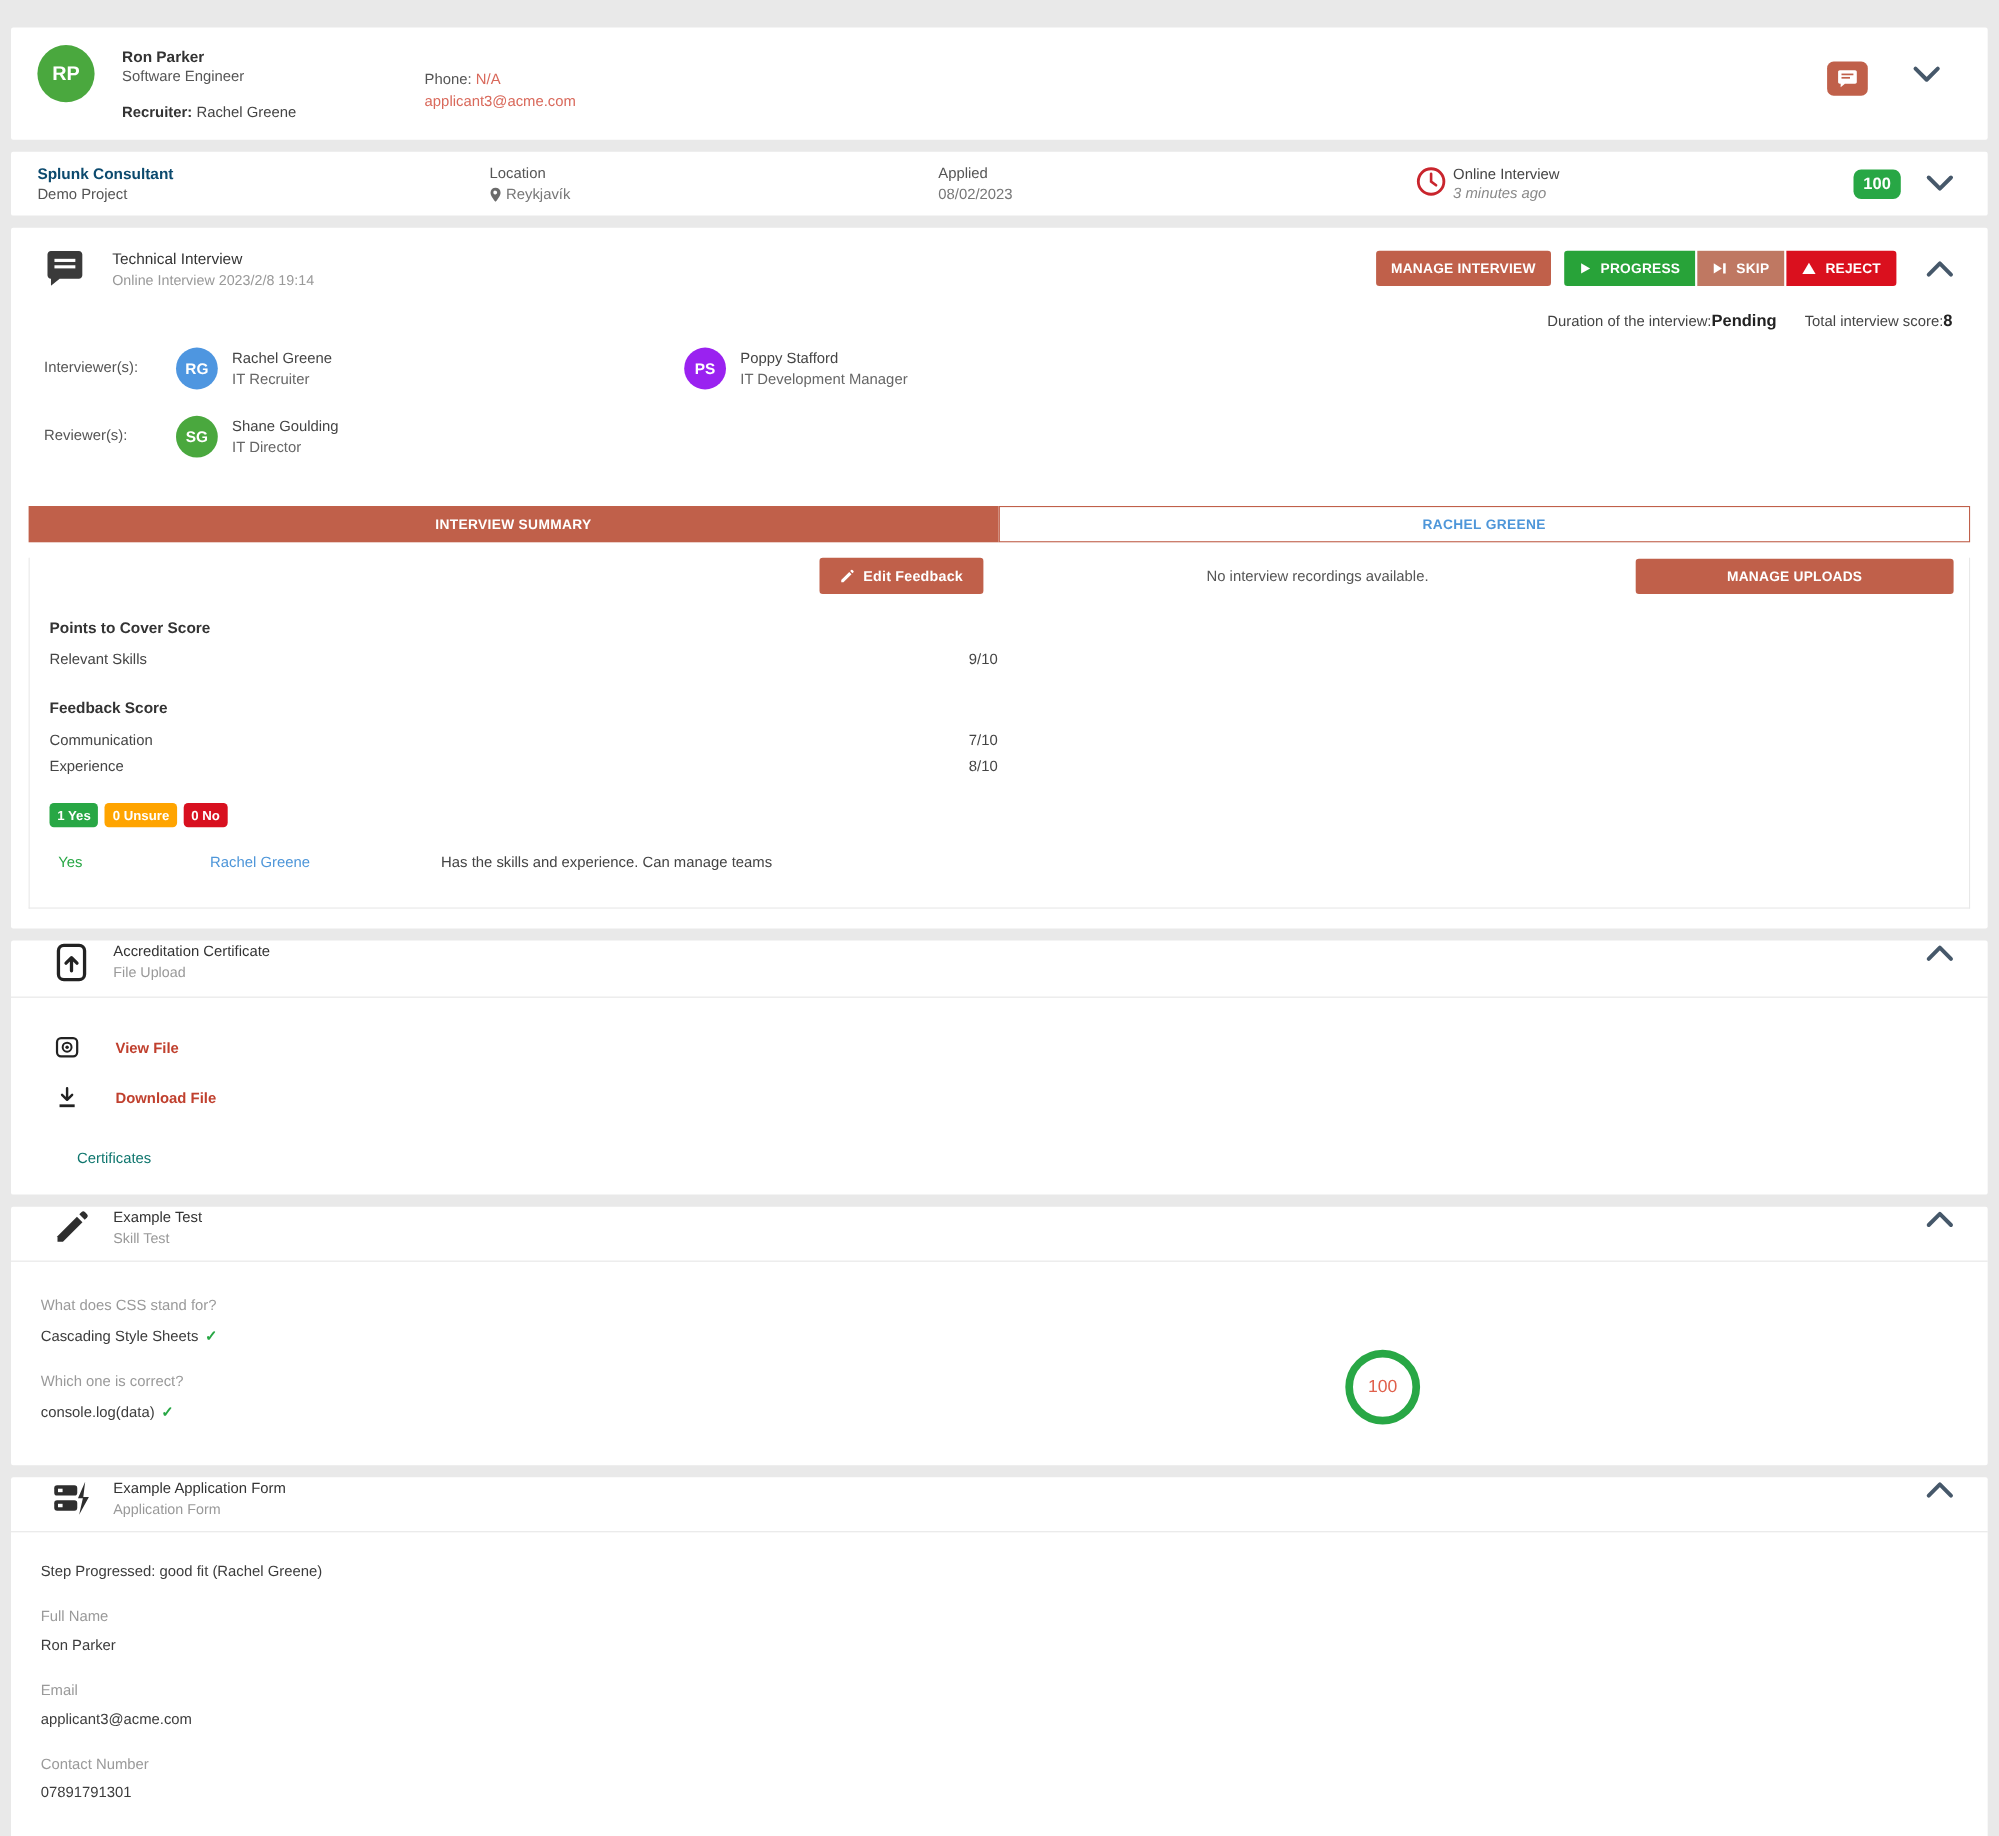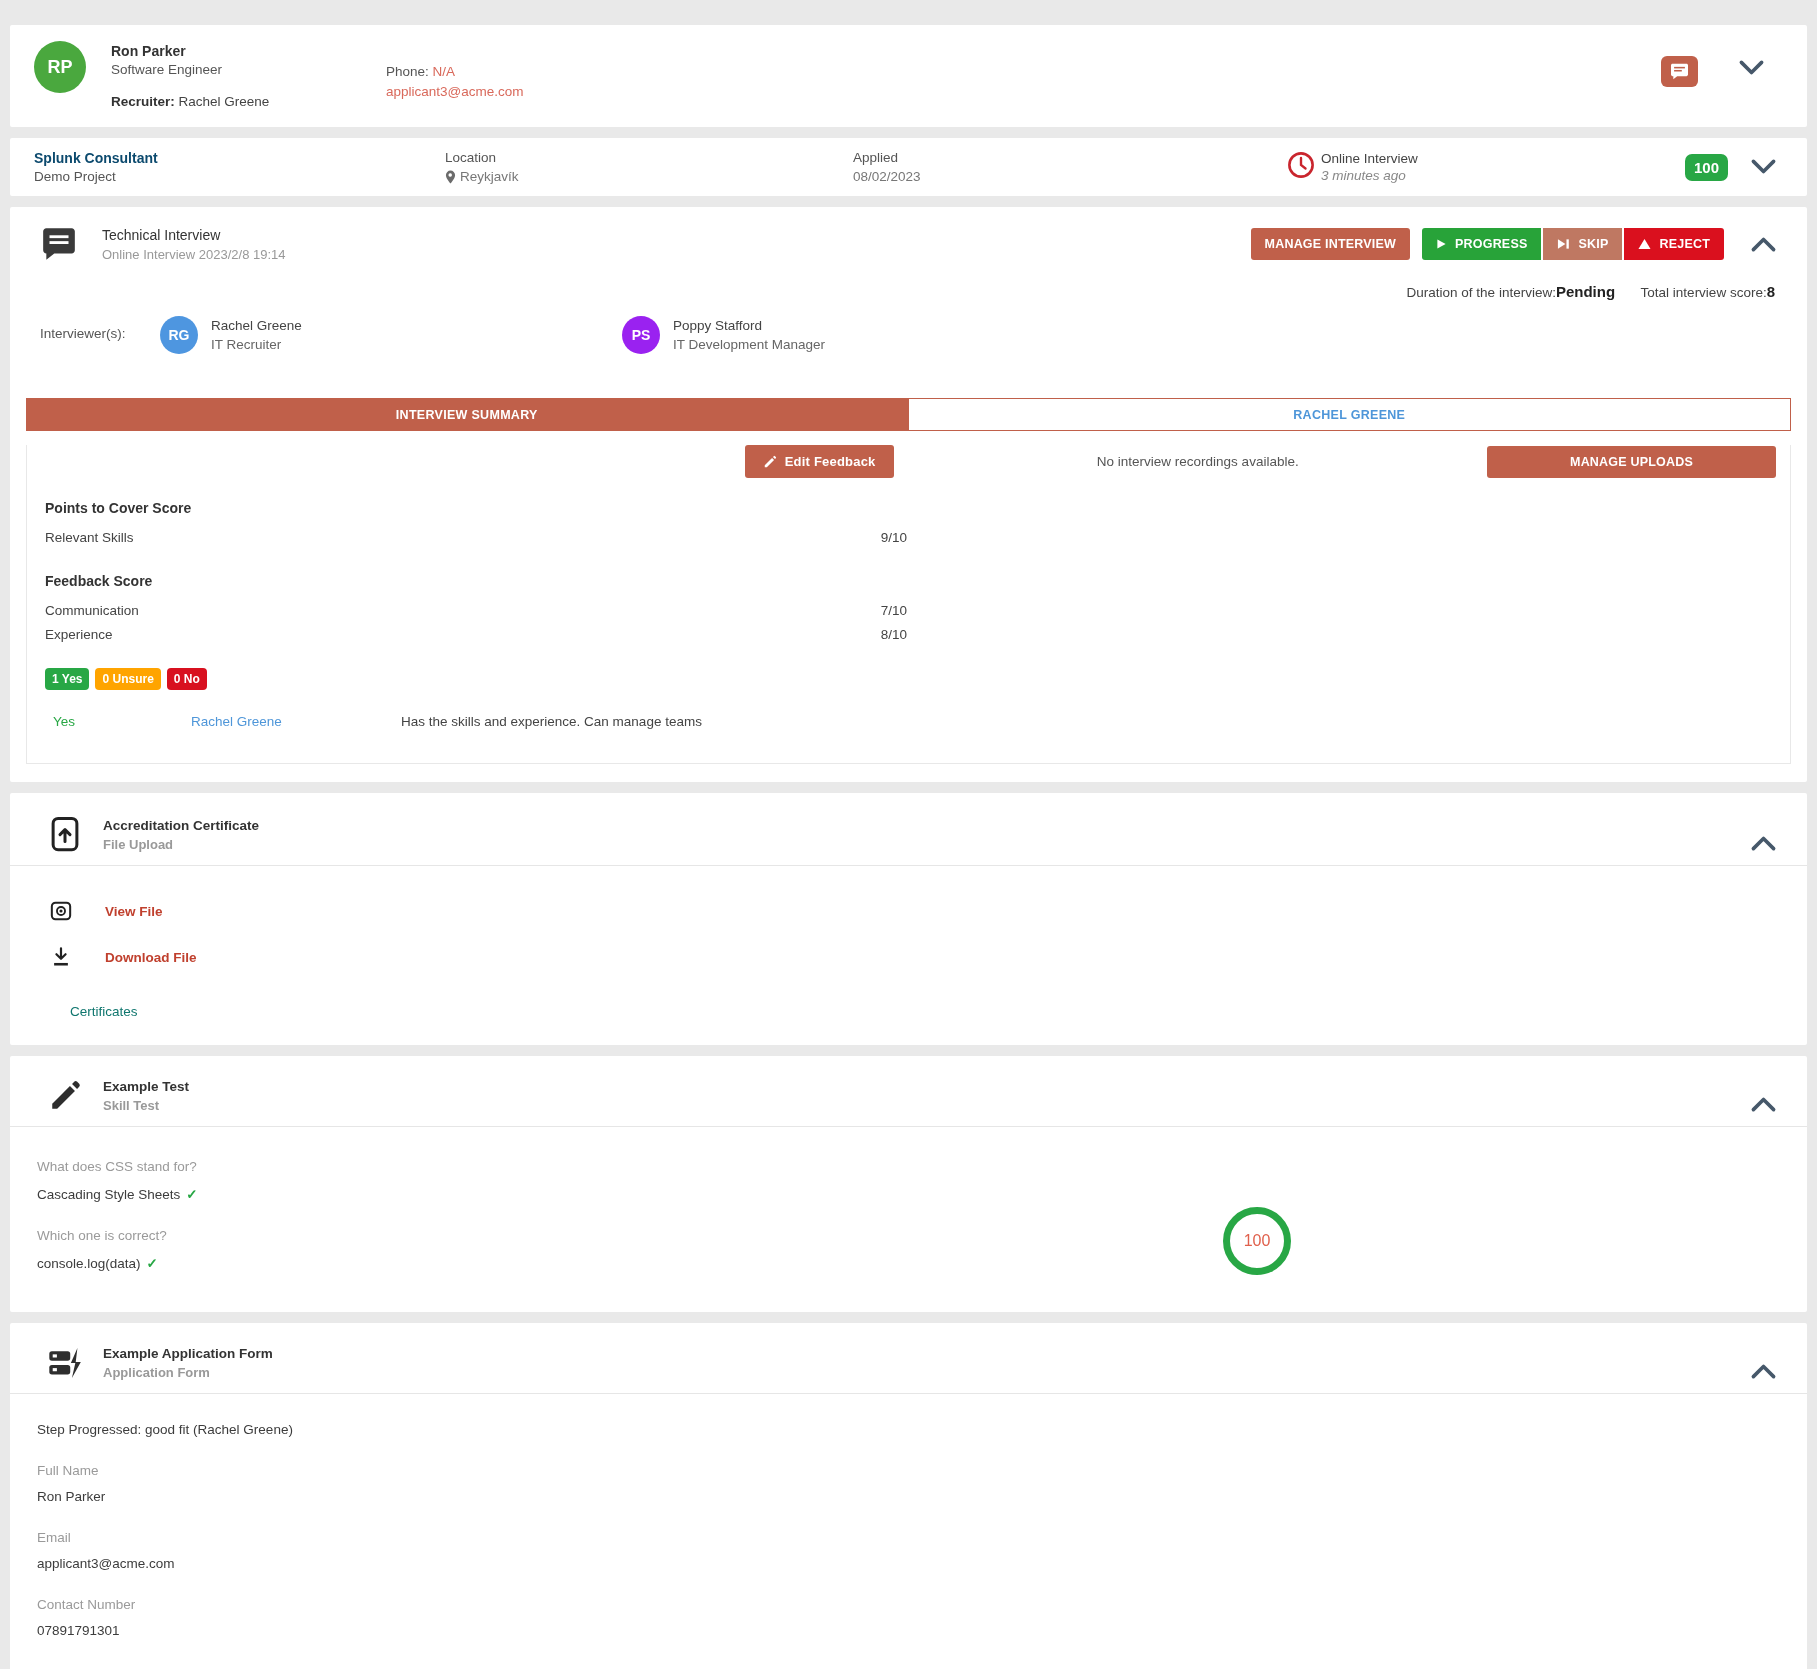--- a/index.html
+++ b/index.html
@@ -102,22 +102,22 @@
   .bdg-yes { background:#28a745; }
   .bdg-unsure { background:#ffa400; }
   .bdg-no { background:#d8101f; }
 
   .decision-row { display:flex; padding:24px 18px 0 26px; }
   .dec-vote { width:138px; color:#28a745; }
   .dec-name { width:210px; color:#4e96d9; cursor:pointer; }
   .dec-comment { color:#444; }
 
   
-  .sec-head { display:flex; align-items:flex-end; padding:23px 22px 13px 36px;
-              border-bottom:1px solid #e6e6e6;font-weight:bold; }
+  .sec-head { display:flex; align-items:flex-start; padding:2px 22px 13px 36px;
+              border-bottom:1px solid #e6e6e6; }
   .sec-icon { width:38px; display:flex; justify-content:center; }
   .sec-titles { margin-left:19px; flex:1; }
   .sec-title { color:#333; font-size:13.5px; }
   .sec-sub { color:#999; margin-top:4px; font-size:13px; }
   .sec-head .chev { margin:0 8px 0 0; }
 
   .file-actions { padding:10px 0 0 40px; }
   .file-row { display:flex; align-items:center; margin-top:24px; cursor:pointer; }
   .file-row .lbl { color:#c0402e; font-weight:700; margin-left:33px; }
   .file-footer { color:#0f766e; padding:36px 0 26px 60px; }
@@ -276,20 +276,30 @@
         <div class="p-text">
           <div class="p-name">Rachel Greene</div>
           <div class="p-role">IT Recruiter</div>
         </div>
       </div>
       <div class="person">
         <div class="p-avatar av-purple">PS</div>
         <div class="p-text">
           <div class="p-name">Poppy Stafford</div>
           <div class="p-role">IT Development Manager</div>
+        </div>
+      </div>
+    </div>
+    <div class="people-row">
+      <div class="people-label">Reviewer(s):</div>
+      <div class="person">
+        <div class="p-avatar av-green">SG</div>
+        <div class="p-text">
+          <div class="p-name">Shane Goulding</div>
+          <div class="p-role">IT Director</div>
         </div>
       </div>
     </div>
   </div>
 
   <div class="tab-wrap">
     <div class="tabs">
       <div class="tab tab-active">INTERVIEW SUMMARY</div>
       <div class="tab tab-inactive">RACHEL GREENE</div>
     </div>

